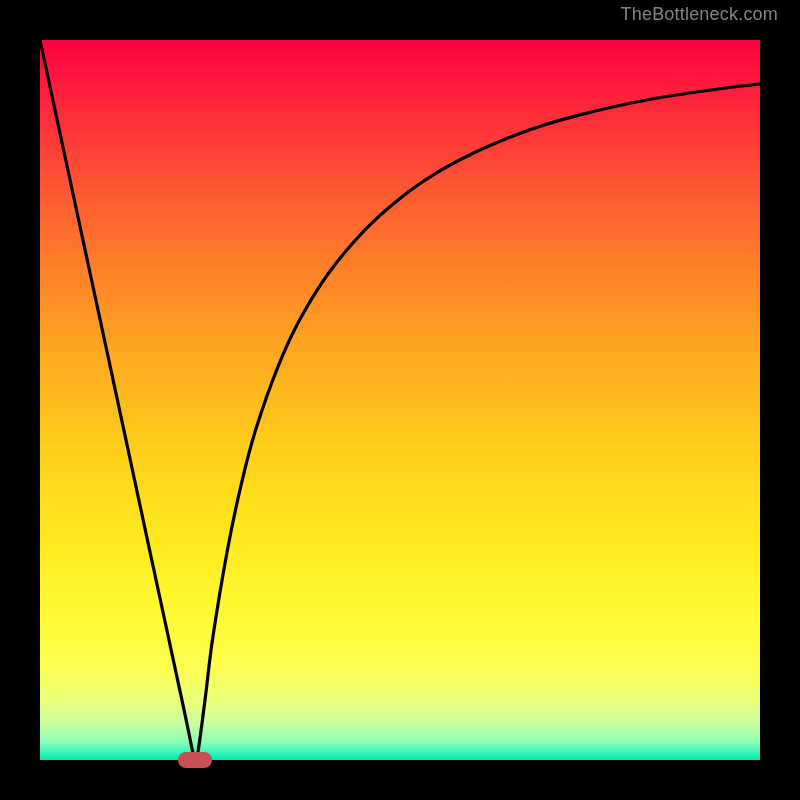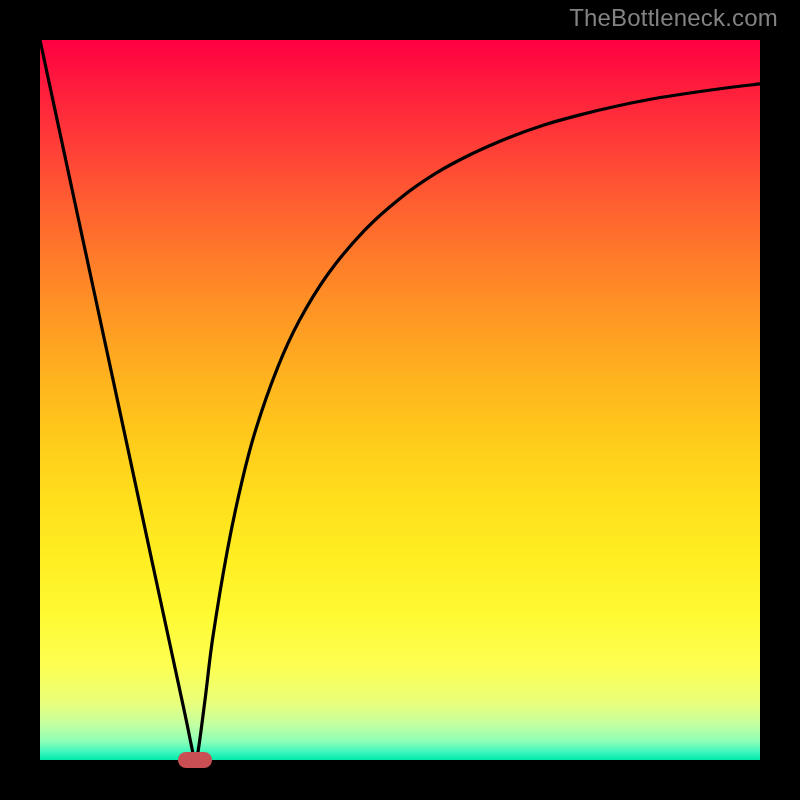--- a/index.html
+++ b/index.html
@@ -15,21 +15,21 @@
     position: relative;
     width: 800px;
     height: 800px;
     background: #000;
   }
   .watermark {
     position: absolute;
     top: 4px;
     right: 22px;
     color: #838383;
-    font-size: 24px;
+    font-size: 18px;
     font-weight: 500;
     letter-spacing: 0.2px;
     z-index: 50;
     user-select: none;
   }
   .plot-area {
     position: absolute;
     left: 40px;
     top: 40px;
     width: 720px;

